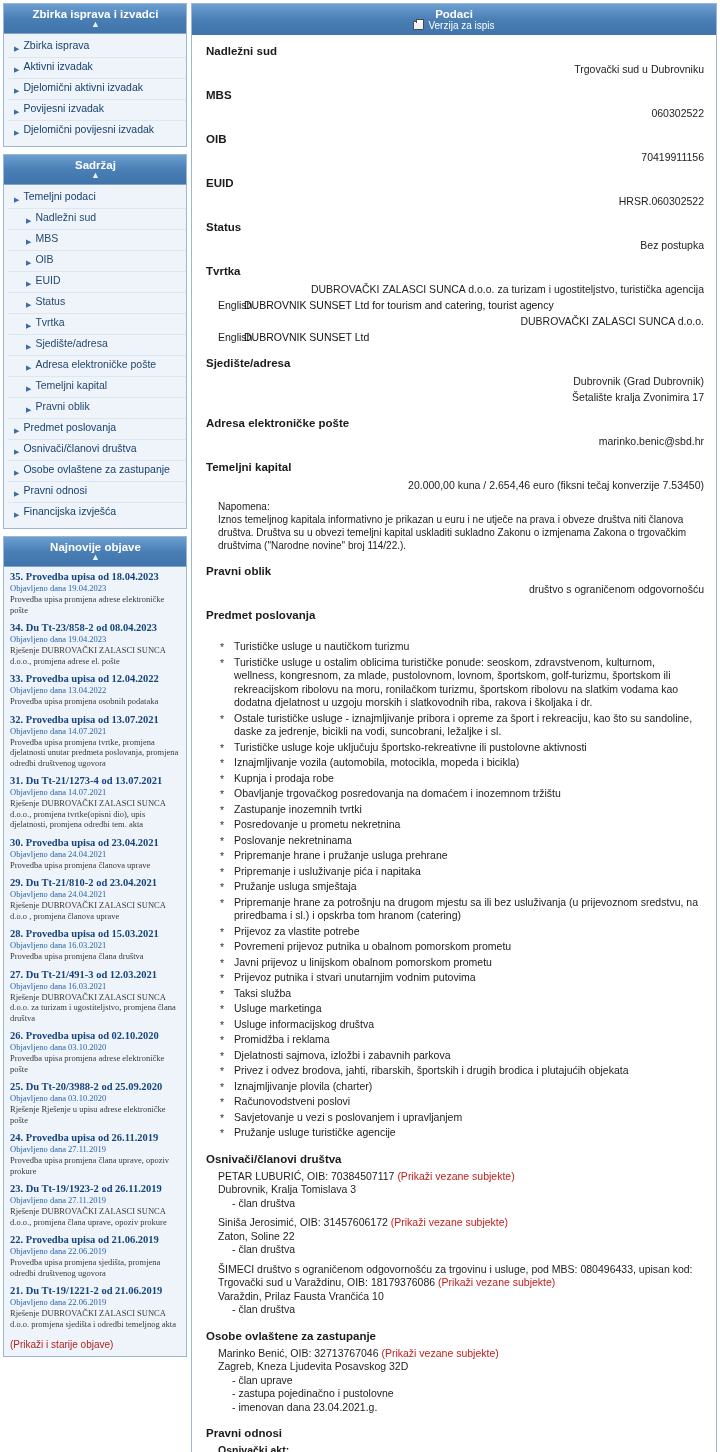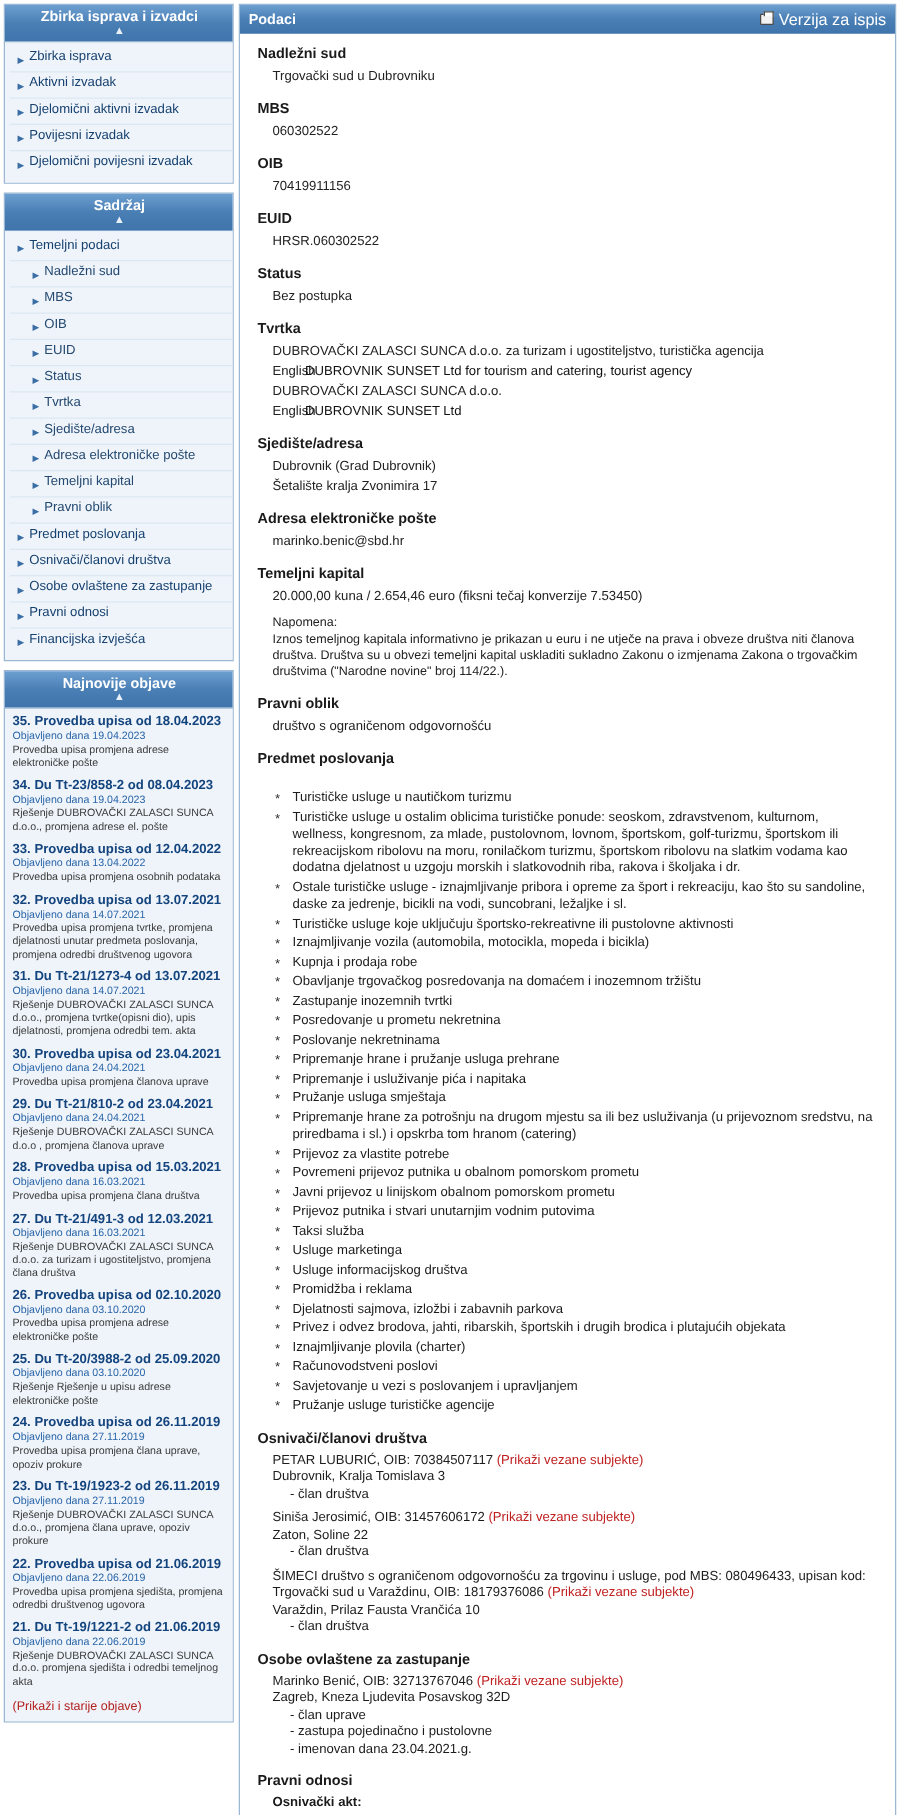--- a/index.html
+++ b/index.html
@@ -71,21 +71,21 @@
   }
   .nav-item .label { text-decoration: none; color: #16406f; }
   .nav-level-2 { padding-left: 18px; }
   .nav-item.sub .label { color: #24486f; }
 
   
   .news-body {
     background: #eef4fa;
     padding: 4px 6px 6px 6px;
   }
-  .news-item { margin-bottom: 7px; }
+  .news-item { margin-bottom: 7px; font-family: Liberation Serif, serif; }
   .news-title {
     color: #14447e;
     font-weight: bold;
     font-size: 10.5px;
     line-height: 12px;
   }
   .news-date {
     color: #2a65a8;
     font-size: 8.5px;
     line-height: 11px;
@@ -111,24 +111,25 @@
   }
   .main-header {
     background: linear-gradient(to bottom, #6d9fd0 0%, #4a7fb5 50%, #3f74ac 100%);
     color: #fff;
     font-weight: bold;
     font-size: 11.5px;
     padding: 4px 7px;
     display: flex;
     justify-content: space-between;
     align-items: center;
+    flex-direction: column;
   }
   .print-link {
     font-weight: normal;
-    font-size: 13px;
+    font-size: 10px;
     color: #ffffff;
     display: flex;
     align-items: center;
     gap: 4px;
   }
   .print-ico {
     display: inline-block;
     width: 11px; height: 9px;
     background: #f2f2f2;
     border: 1px solid #4a4a4a;
@@ -151,20 +152,21 @@
     font-weight: bold;
     color: #1a1a1a;
     margin: 13px 0 5px 0;
   }
   h2.sect:first-child { margin-top: 0; }
   .val {
     font-size: 10.5px;
     color: #222;
     margin: 0 0 2px 12px;
     line-height: 14px;
+    text-align: right;
   }
   .note {
     font-size: 10px;
     color: #222;
     margin: 8px 0 0 12px;
     line-height: 13px;
     max-width: 470px;
   }
   .lang-row {
     font-size: 10.5px;

